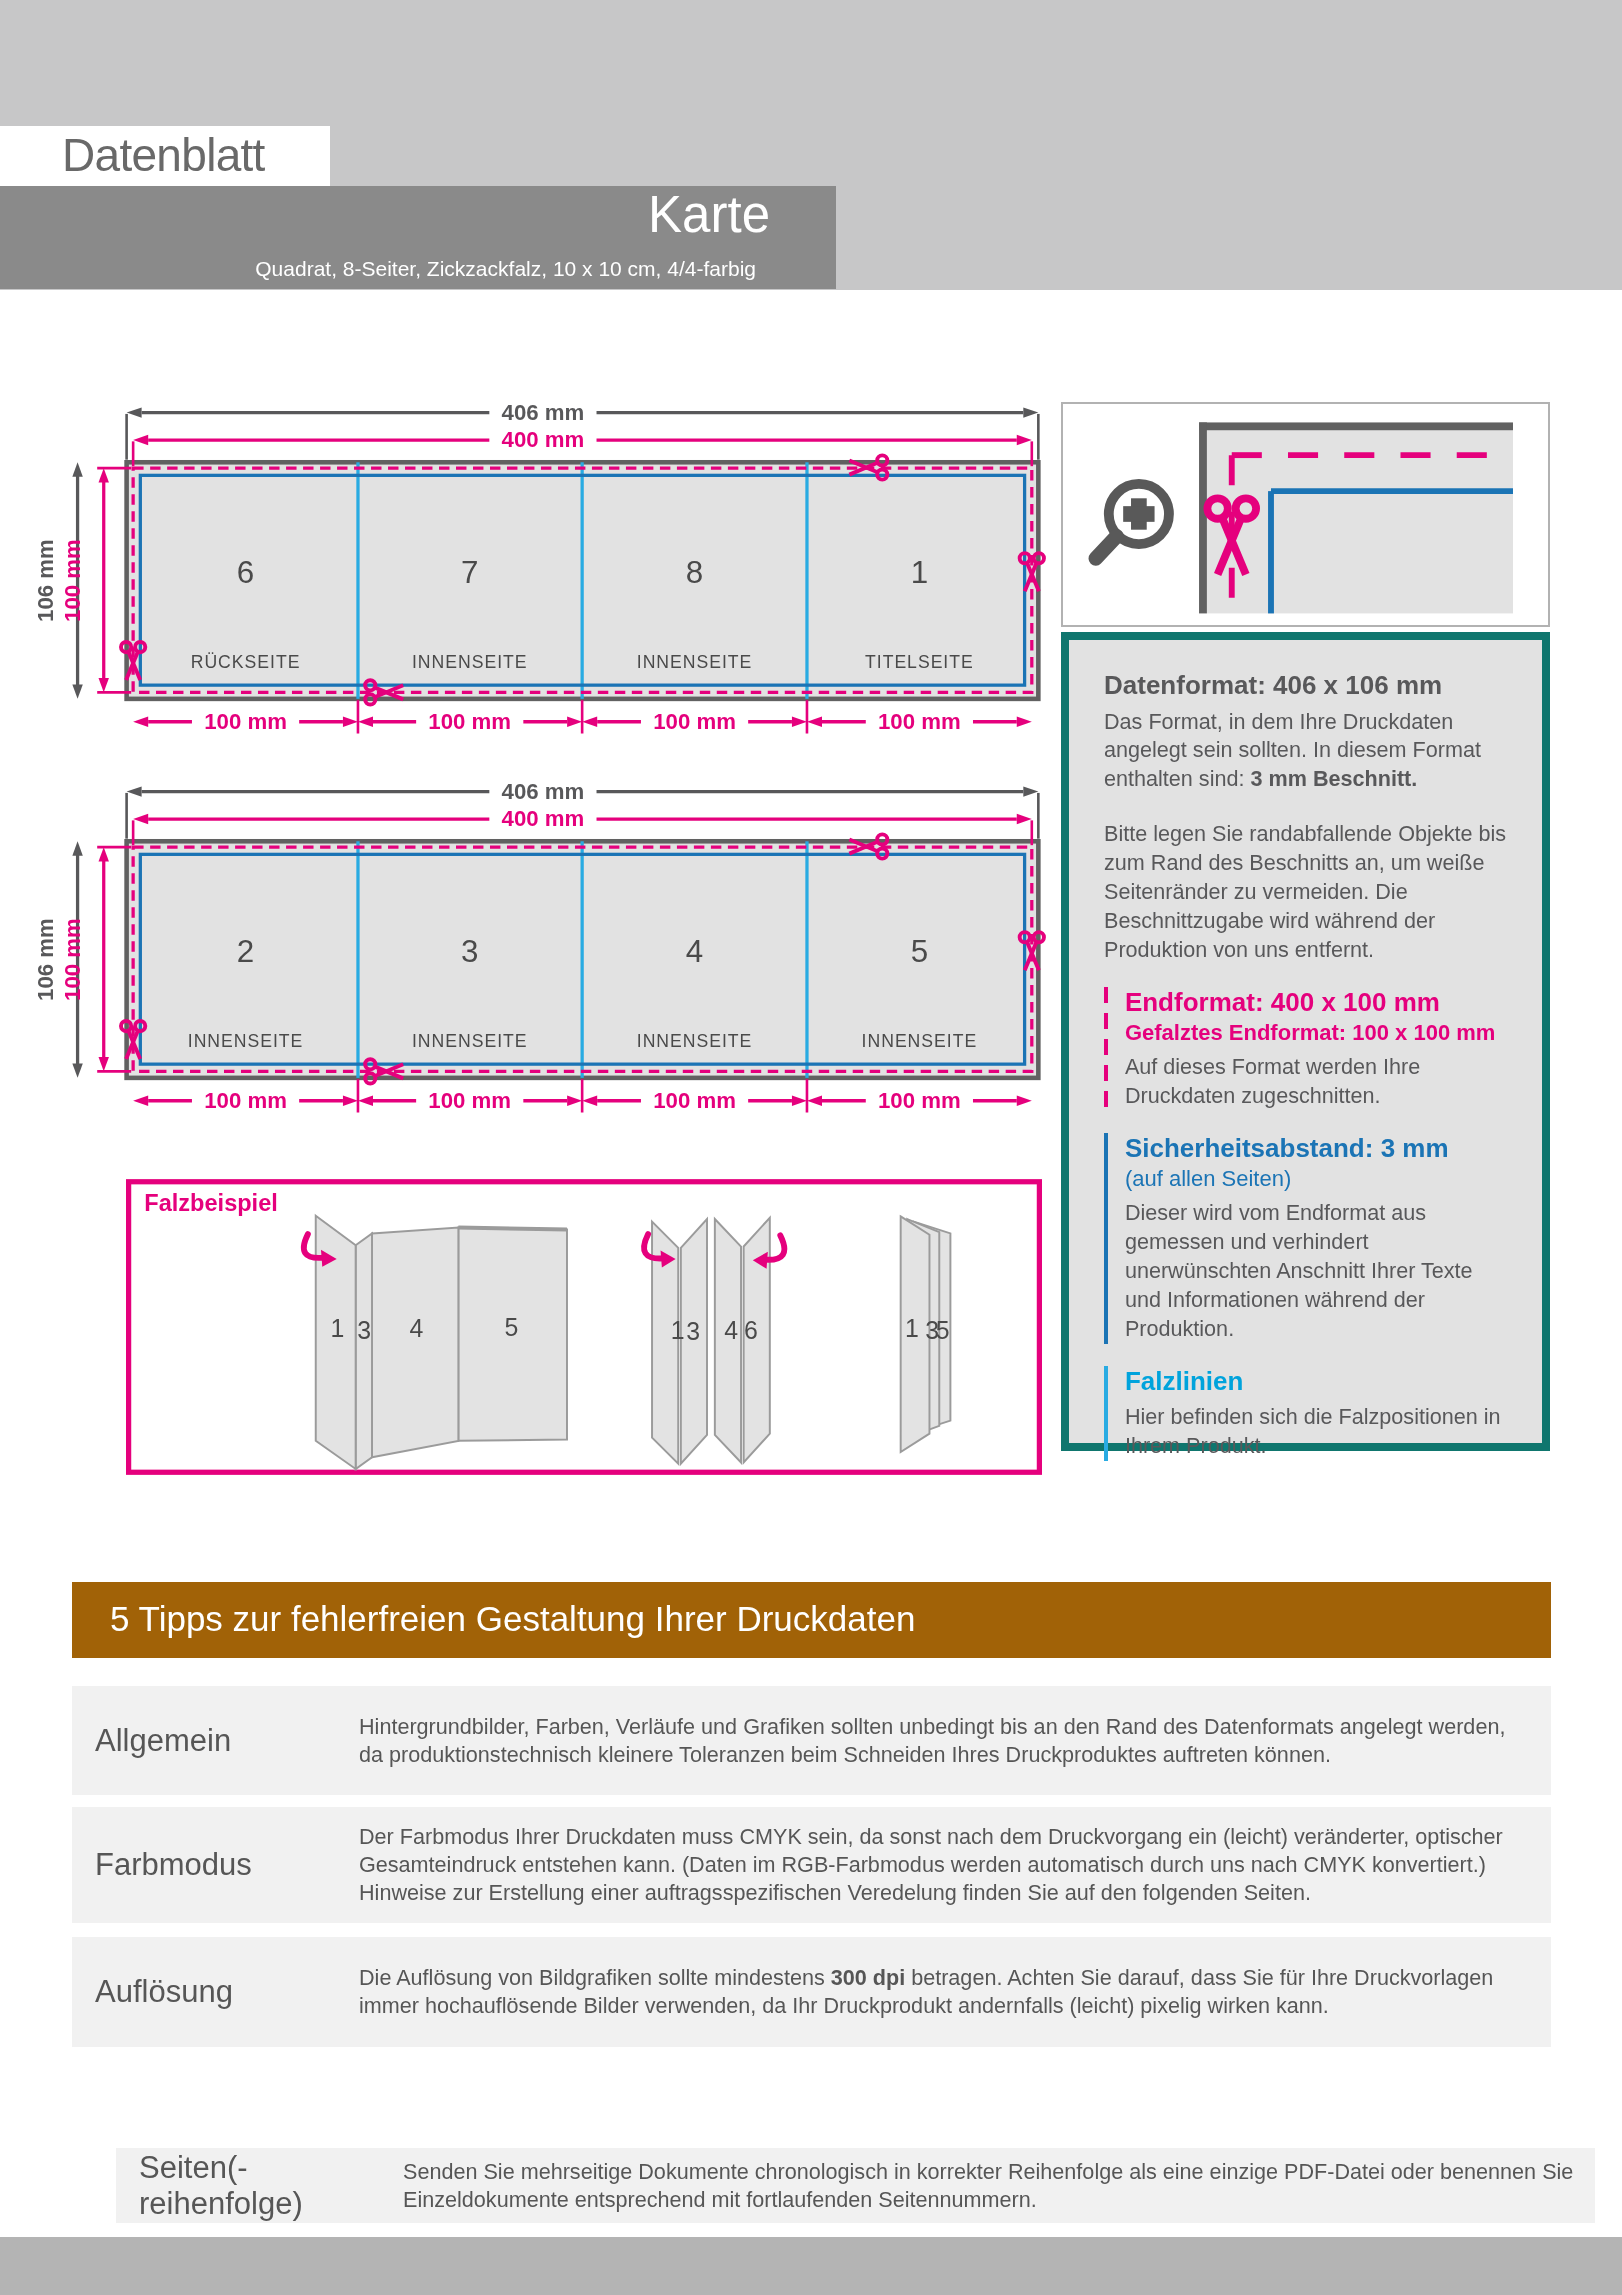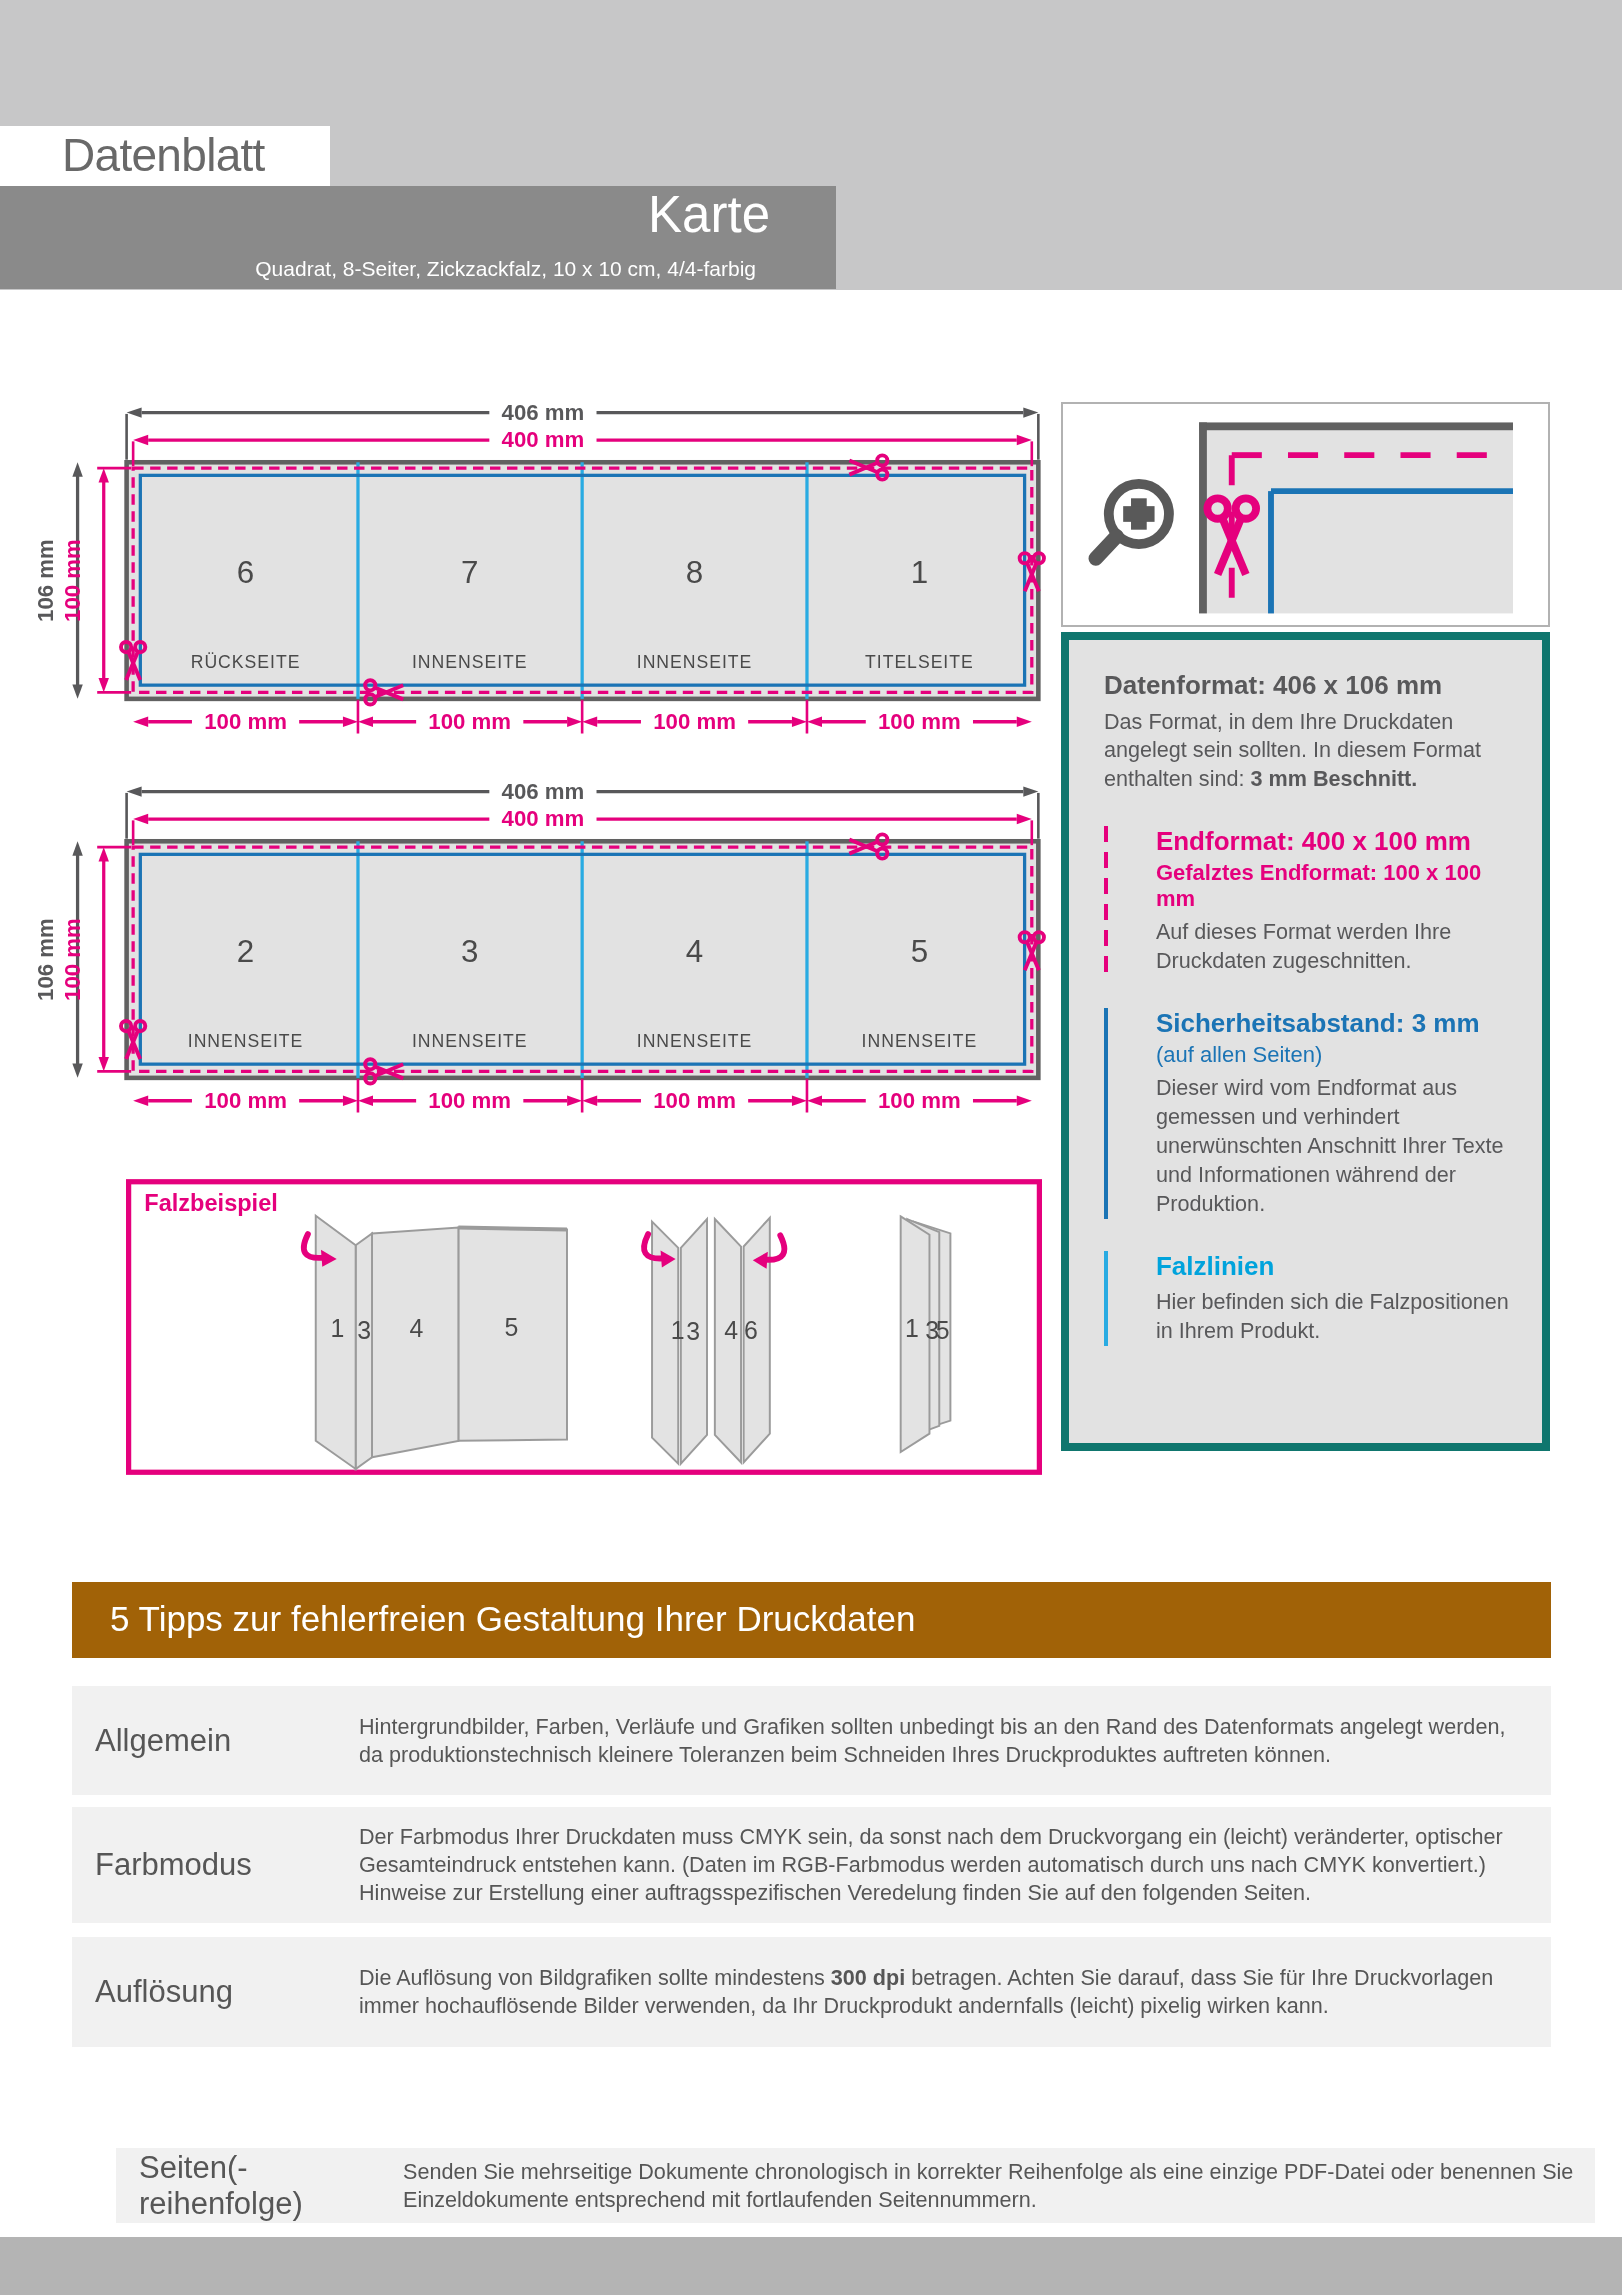--- a/index.html
+++ b/index.html
@@ -24,21 +24,21 @@
   
   #falz-box{left:126px;top:1179px;width:916px;height:296px;}
   
   #detail-box{left:1061px;top:402px;width:489px;height:225px;background:#fff;
         border:2.6px solid #b2b2b2;box-sizing:border-box;}
   #info-panel{left:1061px;top:632px;width:489px;height:819px;background:#e2e2e2;
         border:8px solid #0f766e;box-sizing:border-box;padding:30px 27.5px 0 35px;color:#58585a;}
   #info-panel h3{margin:0;font-size:26px;font-weight:bold;}
   #info-panel p{margin:6.5px 0 0 0;font-size:21.6px;line-height:1.34;max-width:422px;}
   #info-panel .mt{margin-top:26px;}
-  .accent-block{display:flex;margin-top:32px;gap:31px;}
+  .accent-block{display:flex;margin-top:22px;}
   .accent-bar{width:3.9px;flex:0 0 3.9px;margin-right:17px;}
   .bar-dashed-magenta{background:repeating-linear-gradient(to bottom,#e5007d 0 15.7px,transparent 15.7px 26px);}
   .bar-solid-blue{background:#1b74b5;}
   .bar-solid-cyan{background:#29abe2;}
   .c-mag{color:#e5007d;}
   .c-blue{color:#1b74b5;}
   .c-cyan{color:#00a3dc;}
   .sub-line{font-size:22px;font-weight:bold;margin-top:2.6px;}
   .sub-line-reg{font-size:22px;margin-top:2.6px;}
   
@@ -324,20 +324,21 @@
         <line x1="318" y1="133" x2="688" y2="133"></line>
         <line x1="318" y1="133" x2="318" y2="320"></line>
       </g>
       <use href="#sc3" transform="translate(258,198) rotate(90) scale(2.4)"></use>
     </svg>
   </div>
 
   <div class="abs" id="info-panel">
     <h3>Datenformat: 406 x 106 mm</h3>
     <p><span>Das Format, in dem Ihre Druckdaten angelegt sein sollten. In diesem Format enthalten sind: </span><b>3 mm Beschnitt.</b></p>
+    <p class="mt">Bitte legen Sie randabfallende Objekte bis zum Rand des Beschnitts an, um weiße Seitenränder zu vermeiden. Die Beschnittzugabe wird während der Produktion von uns entfernt.</p>
 
     <div class="accent-block">
       <div class="accent-bar bar-dashed-magenta"></div>
       <div>
         <h3 class="c-mag">Endformat: 400 x 100 mm</h3>
         <div class="c-mag sub-line">Gefalztes Endformat: 100 x 100 mm</div>
         <p>Auf dieses Format werden Ihre Druckdaten zugeschnitten.</p>
       </div>
     </div>
 

